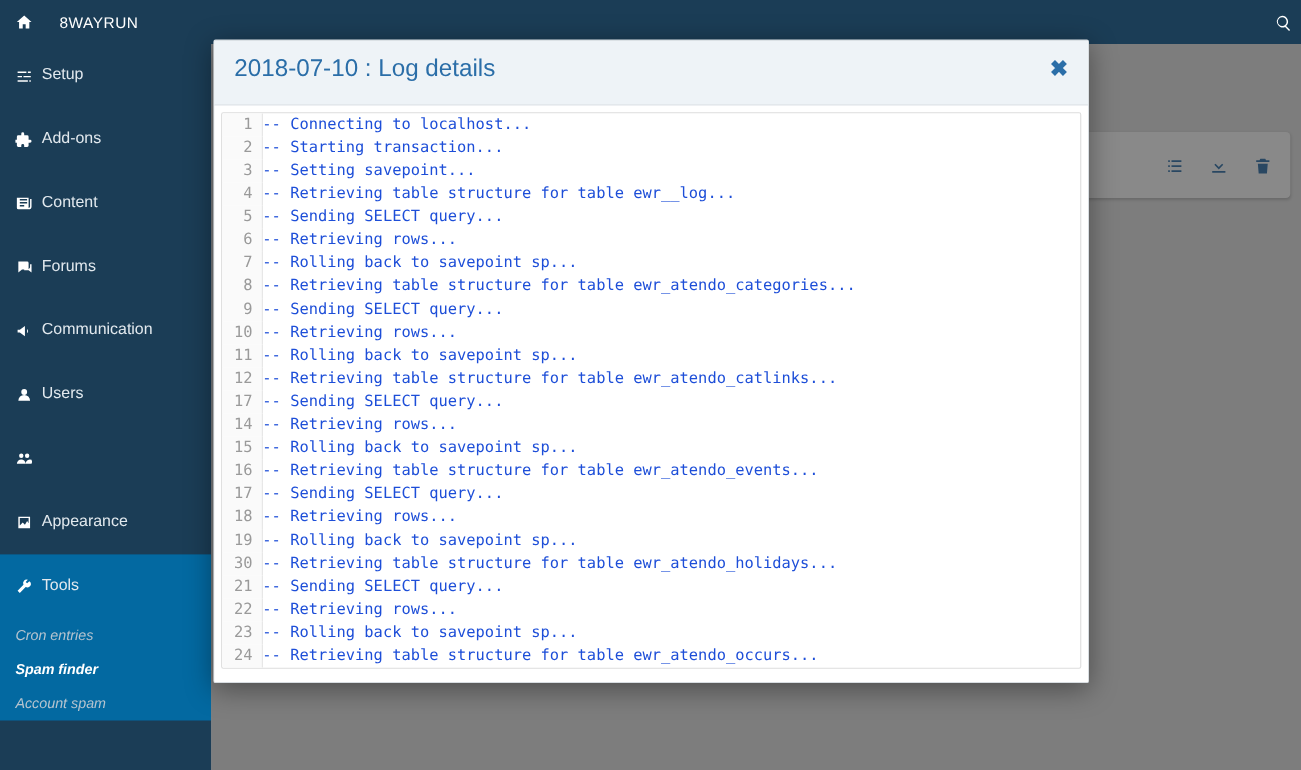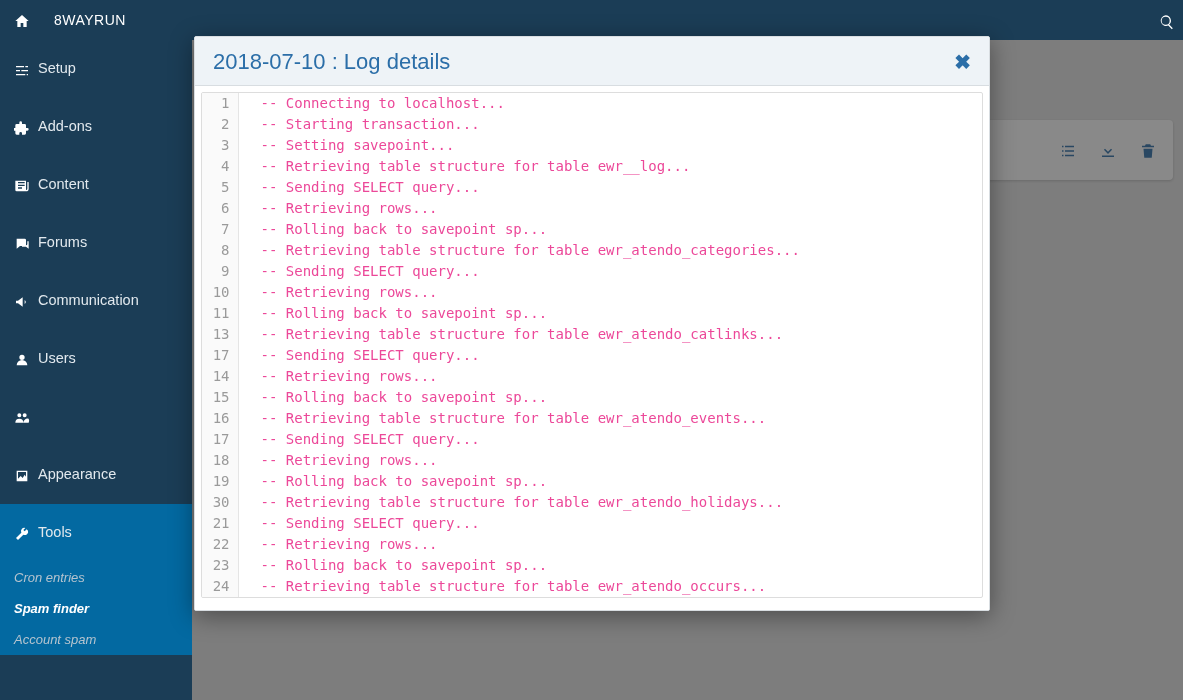--- a/index.html
+++ b/index.html
@@ -23,31 +23,31 @@
 
 .main { position: absolute; left: 192px; top: 40px; right: 0; bottom: 0; background: #e5e5e5; }
 .mask { position: absolute; inset: 0; background: rgba(40,40,40,0.55); }
 
 
 .content-card { position: absolute; left: 72px; top: 80px; right: 10px; height: 60px; background: #fff; border-radius: 4px; box-shadow: 0 1px 3px rgba(0,0,0,.2); }
 .content-card .actions { position: absolute; right: 16px; top: 20px; display: flex; gap: 22px; color: #2b6ea8; font-size: 17px; }
 
 
 .modal { position: absolute; left: 194px; top: 36px; width: 796px; background: #fff; border-radius: 2px; box-shadow: 0 5px 25px rgba(0,0,0,.4); border: 1px solid #d8dde1; }
-.modal-header { background: #eef3f7; border-bottom: 1px solid #d8dde1; padding: 12px 18px 10px; display: flex; align-items: center; justify-content: space-between; }
+.modal-header { background: #eef3f7; border-bottom: 1px solid #d8dde1; padding: 12px 18px 20px; display: flex; align-items: center; justify-content: space-between; }
 .modal-header .title { color: #2b6ea8; font-size: 22px; font-weight: 400; }
 .modal-header .close { color: #2b6ea8; font-size: 20px; cursor: pointer; font-weight: bold; }
 .modal-body { padding: 6px 6px 12px; background: #fff; }
 
 
 .code-wrap { border: 1px solid #ddd; border-radius: 2px; max-height: 510px; overflow: hidden; position: relative; }
 .code-scroll { max-height: 508px; overflow-y: auto; }
 .code-table { width: 100%; border-collapse: collapse; font-family: "Consolas", "Menlo", monospace; font-size: 14px; line-height: 21px; }
 .code-table td.ln { width: 36px; text-align: right; padding-right: 8px; color: #9a9a9a; background: #fafafa; border-right: 1px solid #e5e5e5; user-select: none; vertical-align: top; }
-.code-table td.code { padding-left: 22px; color: #ec4899; white-space: pre; }
+.code-table td.code { padding-left: 0; color: #1d4ed8; white-space: pre; }
 .code-scroll::-webkit-scrollbar { width: 6px; }
 .code-scroll::-webkit-scrollbar-thumb { background: #ccc; border-radius: 3px; }
 
 
 svg.i { width: 18px; height: 18px; fill: currentColor; vertical-align: middle; }
 svg.i-sm { width: 16px; height: 16px; fill: currentColor; vertical-align: middle; }
 </style>
 </head>
 <body>
 
@@ -205,21 +205,21 @@
               </tr>
               <tr>
                 <td class="ln">10</td>
                 <td class="code">-- Retrieving rows...</td>
               </tr>
               <tr>
                 <td class="ln">11</td>
                 <td class="code">-- Rolling back to savepoint sp...</td>
               </tr>
               <tr>
-                <td class="ln">13</td>
+                <td class="ln">12</td>
                 <td class="code">-- Retrieving table structure for table ewr_atendo_catlinks...</td>
               </tr>
               <tr>
                 <td class="ln">17</td>
                 <td class="code">-- Sending SELECT query...</td>
               </tr>
               <tr>
                 <td class="ln">14</td>
                 <td class="code">-- Retrieving rows...</td>
               </tr>

